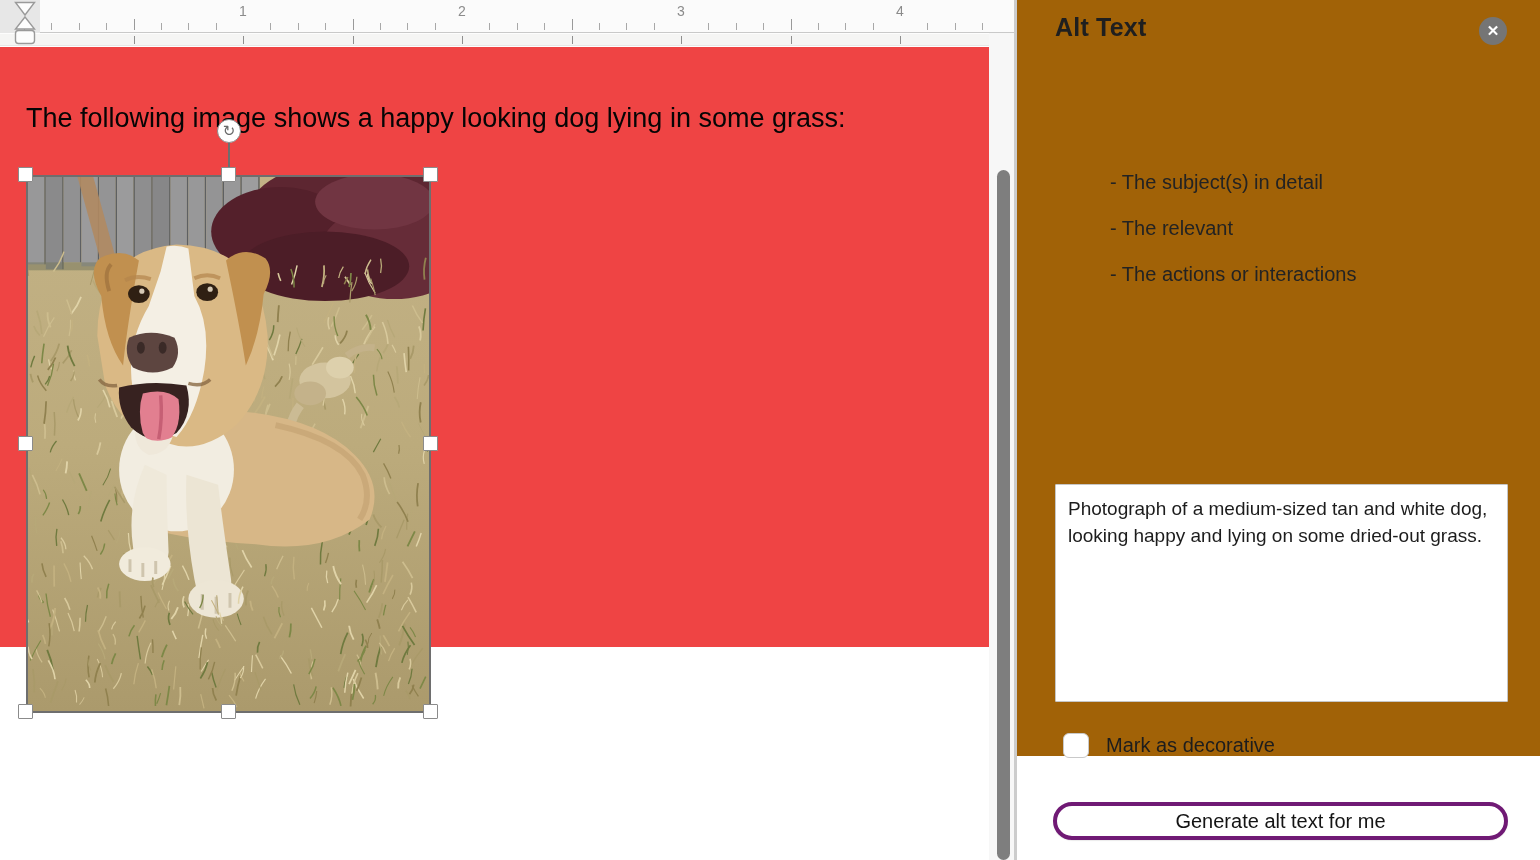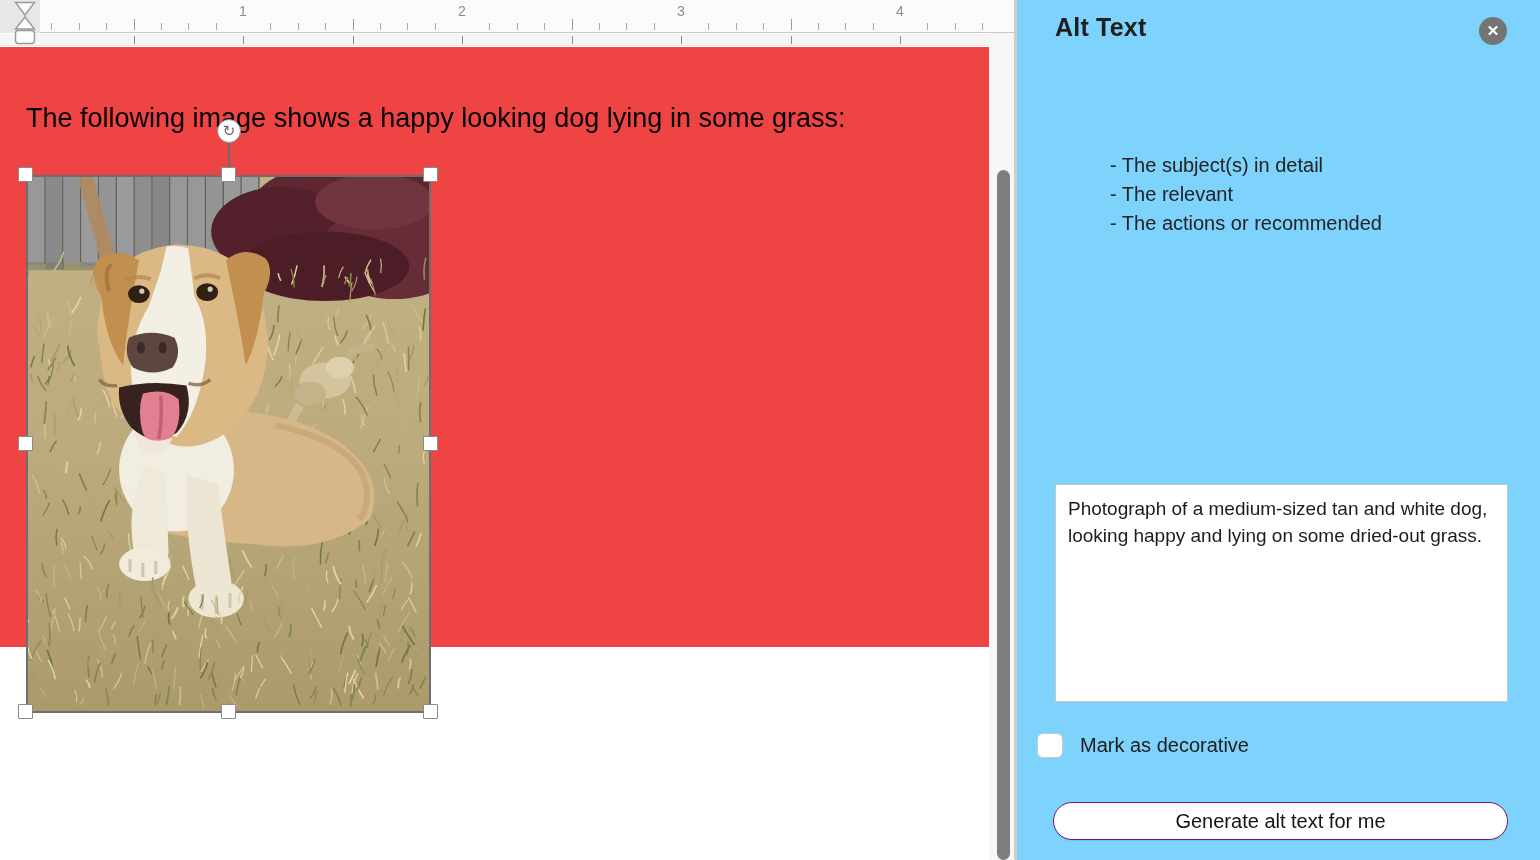--- a/index.html
+++ b/index.html
@@ -33,38 +33,38 @@
   .image-wrap { position:absolute; left:26px; top:128px; width:405px; height:538px; }
   .image-frame { position:absolute; left:0; top:0; width:405px; height:538px; border:2px solid #6e6e6e; overflow:hidden; background:#b9a878; }
   .image-frame svg { display:block; width:100%; height:100%; }
   .handle { position:absolute; width:15px; height:15px; background:#ffffff; border:1.5px solid #8b8b8b; border-radius:1px; z-index:6; }
   .rot-stem { position:absolute; left:202px; top:-32px; width:2px; height:32px; background:#6e6e6e; z-index:5; }
   .rot-handle { position:absolute; left:191px; top:-56px; width:24px; height:24px; background:#fff;
     border:1.5px solid #8b8b8b; border-radius:50%; z-index:7;
     display:flex; align-items:center; justify-content:center; font-size:15px; color:#6a6a6a; }
 
   
-  .panel { position:absolute; left:1017px; top:0; width:523px; height:860px; background:#7dd3fc;text-decoration:underline; }
+  .panel { position:absolute; left:1017px; top:0; width:523px; height:756px; background:#a16207;text-decoration:underline; }
   .panel-title { position:absolute; left:38px; top:13px; font-size:25px; font-weight:bold; color:#1f1f1f; letter-spacing:.2px; }
   .close-btn { position:absolute; left:1479px; top:17px; width:28px; height:28px; border-radius:50%;
     background:#757575; color:#ffffff; display:flex; align-items:center; justify-content:center;
     font-size:15px; font-weight:bold; cursor:default; }
   .panel-question { position:absolute; left:38px; top:151px; width:455px; font-size:20px; line-height:29px; color:#232323; }
   .panel-bullets { margin:0; }
-  .panel-bullet { padding-left:55px; }
+  .panel-bullet { padding-left:55px;margin-top:17px; }
   .panel-hint { position:absolute; left:38px; top:428px; width:455px; font-size:20px; font-style:italic; color:#232323; }
   .alt-textarea { position:absolute; left:38px; top:484px; width:453px; height:218px; background:#ffffff;
     border:1px solid #c6c6c6; border-radius:1px; resize:none; outline:none;
     font-family:"Liberation Sans", sans-serif; font-size:19px; line-height:27px; color:#1c1c1c;
     padding:10px 12px; }
-  .decor-row { position:absolute; left:20px; top:733px; display:flex; align-items:center;justify-content:space-between; }
+  .decor-row { position:absolute; left:46px; top:733px; display:flex; align-items:center;justify-content:space-between; }
   .checkbox { width:26px; height:25px; background:#ffffff; border:1.5px solid #c9c9c9; border-radius:6px; }
   .decor-label { margin-left:17px; font-size:20px; color:#1d1d1d; }
   .generate-btn { position:absolute; left:36px; top:802px; width:455px; height:38px; background:#ffffff;
-    border:1px solid #701a75; border-radius:19px; font-family:"Liberation Sans", sans-serif;
+    border:4px solid #701a75; border-radius:19px; font-family:"Liberation Sans", sans-serif;
     font-size:20px; color:#141414; box-shadow:0 1px 1px rgba(0,0,0,0.08); }
 </style>
 </head>
 <body>
 
 <div class="app">
 
   <div class="doc-area">
 
     <div class="ruler">
@@ -776,21 +776,21 @@
     <div class="doc-v-border"></div>
   </div>
 
   <aside class="panel">
     <h2 class="panel-title">Alt Text</h2>
 
     <div class="panel-question">
       <div class="panel-bullets">
         <div class="panel-bullet">- The subject(s) in detail</div>
         <div class="panel-bullet">- The relevant</div>
-        <div class="panel-bullet">- The actions or recommended</div>
+        <div class="panel-bullet">- The actions or interactions</div>
       </div>
     </div>
 
 
     <textarea class="alt-textarea" spellcheck="false" style="">Photograph of a medium-sized tan and white dog, looking happy and lying on some dried-out grass.</textarea>
 
     <div class="decor-row">
       <div class="checkbox"></div>
       <span class="decor-label">Mark as decorative</span>
     </div>

